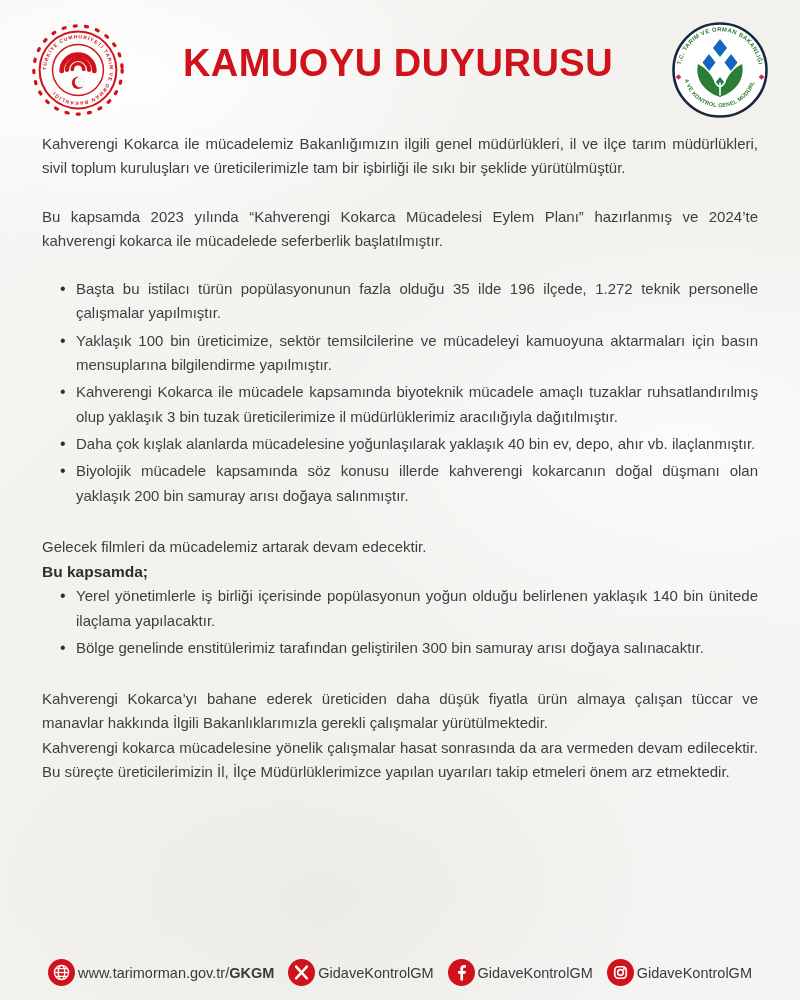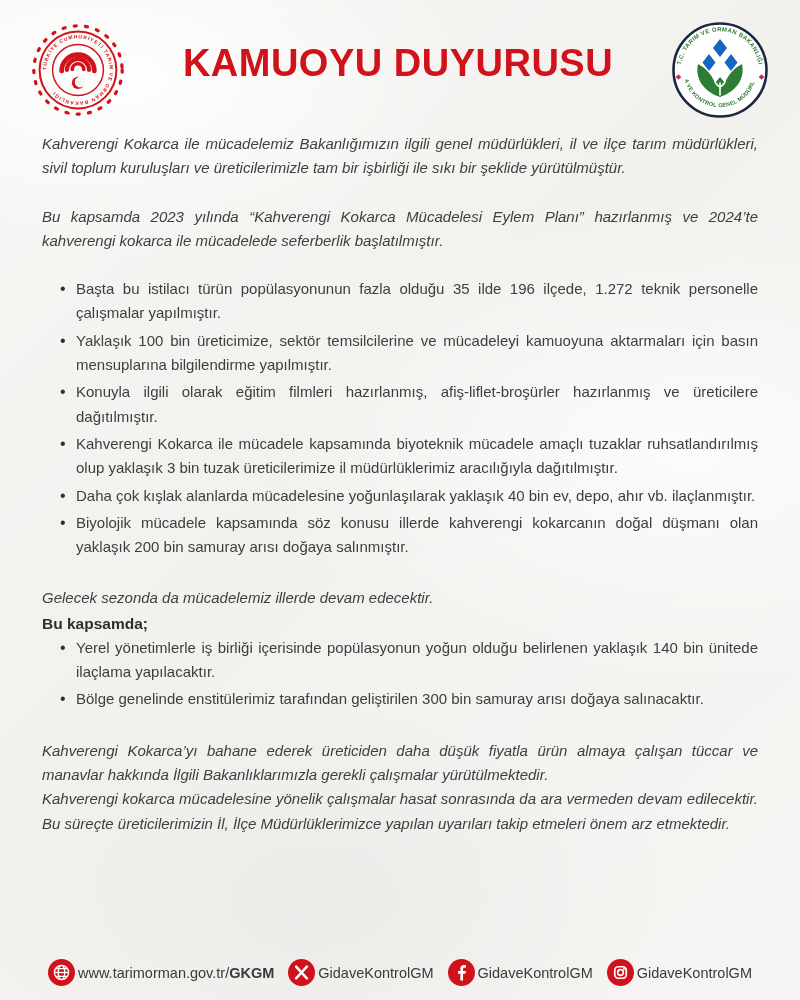--- a/index.html
+++ b/index.html
@@ -38,21 +38,21 @@
   }
   .logo { flex: 0 0 auto; }
 
   
   .content {
     padding: 10px 42px 0 42px;
     font-size: 15px;
     line-height: 1.62;
     text-align: justify;
   }
-  .content p { margin-bottom: 0; font-style: italic; }
+  .content p { margin-bottom: 0; }
   .content .spacer { height: 24px; }
   .content h2 {
     font-size: 15.5px;
     font-weight: bold;
     color: #2e2e2e;
     text-align: left;
   }
   .content ul { list-style: none; margin: 0 0 0 18px; }
   .content li {
     position: relative;
@@ -151,28 +151,27 @@
 
     <p>Kahverengi Kokarca ile mücadelemiz Bakanlığımızın ilgili genel müdürlükleri, il ve ilçe tarım müdürlükleri, sivil toplum kuruluşları ve üreticilerimizle tam bir işbirliği ile sıkı bir şeklide yürütülmüştür.</p>
     <div class="spacer"></div>
 
     <p>Bu kapsamda 2023 yılında “Kahverengi Kokarca Mücadelesi Eylem Planı” hazırlanmış ve 2024’te kahverengi kokarca ile mücadelede seferberlik başlatılmıştır.</p>
     <div class="spacer"></div>
 
     <ul>
       <li>Başta bu istilacı türün popülasyonunun fazla olduğu 35 ilde 196 ilçede, 1.272 teknik personelle çalışmalar yapılmıştır.</li>
       <li>Yaklaşık 100 bin üreticimize, sektör temsilcilerine ve mücadeleyi kamuoyuna aktarmaları için basın mensuplarına bilgilendirme yapılmıştır.</li>
-      <li>Konuyla ilgili olarak eğitim filmleri hazırlanmış, afiş-liflet-broşürler hazırlanmış ve üreticilere dağıtılmıştır.</li>
       <li>Kahverengi Kokarca ile mücadele kapsamında biyoteknik mücadele amaçlı tuzaklar ruhsatlandırılmış olup yaklaşık 3 bin tuzak üreticilerimize il müdürlüklerimiz aracılığıyla dağıtılmıştır.</li>
       <li>Daha çok kışlak alanlarda mücadelesine yoğunlaşılarak yaklaşık 40 bin ev, depo, ahır vb. ilaçlanmıştır.</li>
       <li>Biyolojik mücadele kapsamında söz konusu illerde kahverengi kokarcanın doğal düşmanı olan yaklaşık 200 bin samuray arısı doğaya salınmıştır.</li>
     </ul>
     <div class="spacer"></div>
 
-    <p>Gelecek sezonda da mücadelemiz illerde devam edecektir.</p>
+    <p>Gelecek filmleri da mücadelemiz artarak devam edecektir.</p>
     <h2>Bu kapsamda;</h2>
     <ul>
       <li>Yerel yönetimlerle iş birliği içerisinde popülasyonun yoğun olduğu belirlenen yaklaşık 140 bin ünitede ilaçlama yapılacaktır.</li>
       <li>Bölge genelinde enstitülerimiz tarafından geliştirilen 300 bin samuray arısı doğaya salınacaktır.</li>
     </ul>
     <div class="spacer"></div>
 
     <p>Kahverengi Kokarca’yı bahane ederek üreticiden daha düşük fiyatla ürün almaya çalışan tüccar ve manavlar hakkında İlgili Bakanlıklarımızla gerekli çalışmalar yürütülmektedir.</p>
     <p>Kahverengi kokarca mücadelesine yönelik çalışmalar hasat sonrasında da ara vermeden devam edilecektir. Bu süreçte üreticilerimizin İl, İlçe Müdürlüklerimizce yapılan uyarıları takip etmeleri önem arz etmektedir.</p>
   </main>

